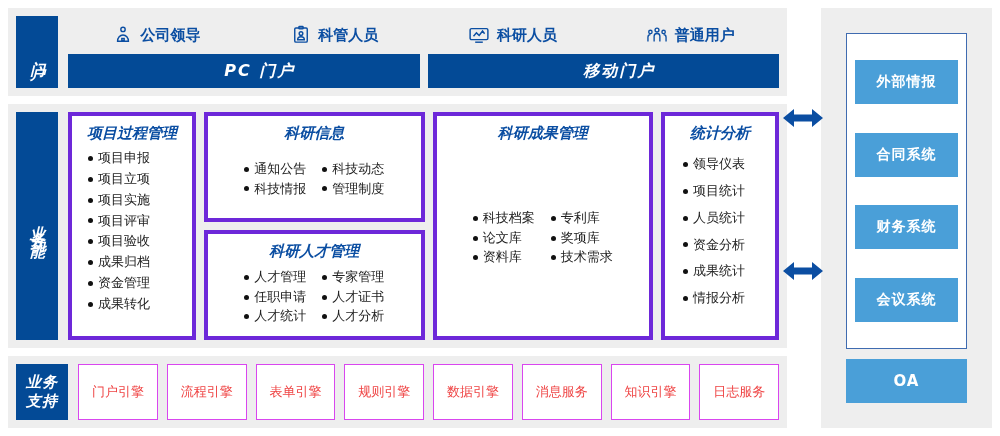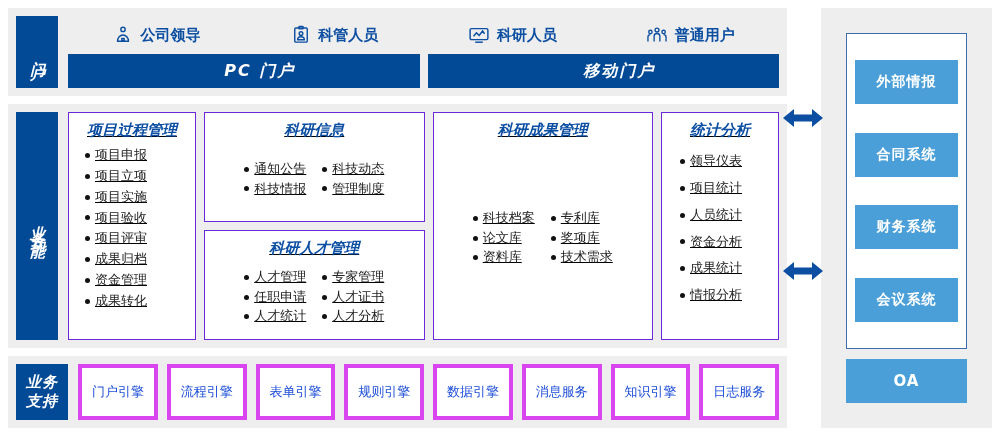--- a/index.html
+++ b/index.html
@@ -113,28 +113,27 @@
     letter-spacing: 6px;
     font-style: italic;
   }
   .func-area {
     flex: 1;
     display: flex;
     gap: 8px;
     margin-left: 10px;
   }
   .card {
-    border: 1px solid #6d28d9;
+    border: 4px solid #6d28d9;
     background: #ffffff;
     box-sizing: border-box;
     display: flex;
     flex-direction: column;
     align-items: center;
     padding: 8px 6px 9px 6px;
-    text-decoration: underline;
   }
   .card-title {
     color: #0b4ea2;
     font-weight: bold;
     font-style: italic;
     font-size: 15px;
     margin-bottom: 6px;
     text-align: center;
     white-space: nowrap;
   }
@@ -202,23 +201,23 @@
   .sup-label span { display: block; }
   .engines {
     flex: 1;
     display: flex;
     gap: 9px;
     margin-left: 10px;
     align-items: stretch;
   }
   .engine {
     flex: 1 1 0;
-    border: 4px solid #d946ef;
+    border: 1px solid #d946ef;
     background: #ffffff;
-    color: #1d4ed8;
+    color: #ef4444;
     font-size: 13px;
     display: flex;
     align-items: center;
     justify-content: center;
     white-space: nowrap;
   }
 
   
   .arrows {
     position: absolute;
@@ -359,22 +358,22 @@
       <div class="band-label func-label">业务功能</div>
 
       <div class="func-area">
 
         <div class="card col-proc">
           <div class="card-title">项目过程管理</div>
           <div class="proc-list">
             <div class="li">项目申报</div>
             <div class="li">项目立项</div>
             <div class="li">项目实施</div>
+            <div class="li">项目评审</div>
             <div class="li">项目验收</div>
-            <div class="li">项目评审</div>
             <div class="li">成果归档</div>
             <div class="li">资金管理</div>
             <div class="li">成果转化</div>
           </div>
         </div>
 
         <div class="mid-col">
           <div class="card">
             <div class="card-title">科研信息</div>
             <div class="grid2">

